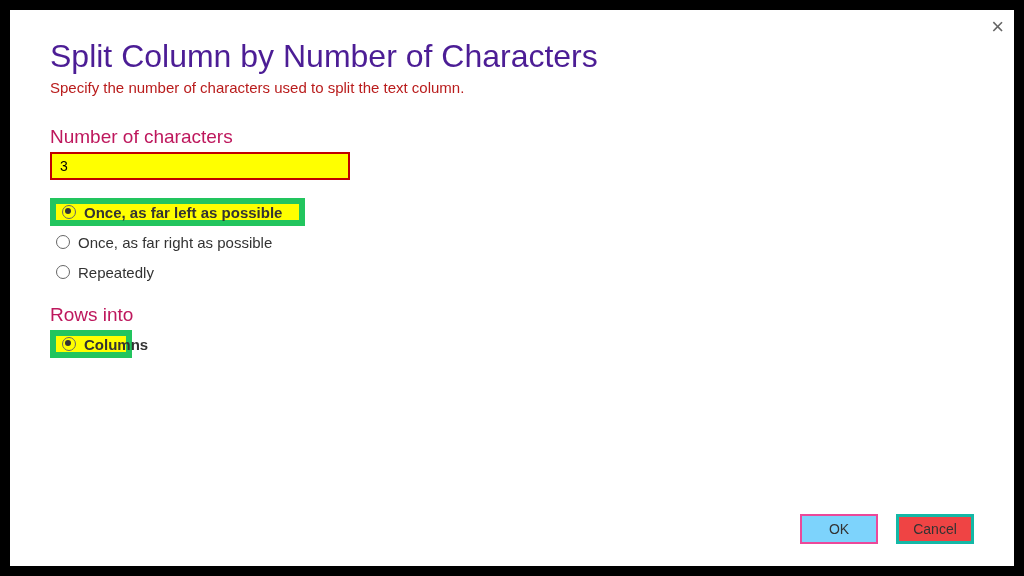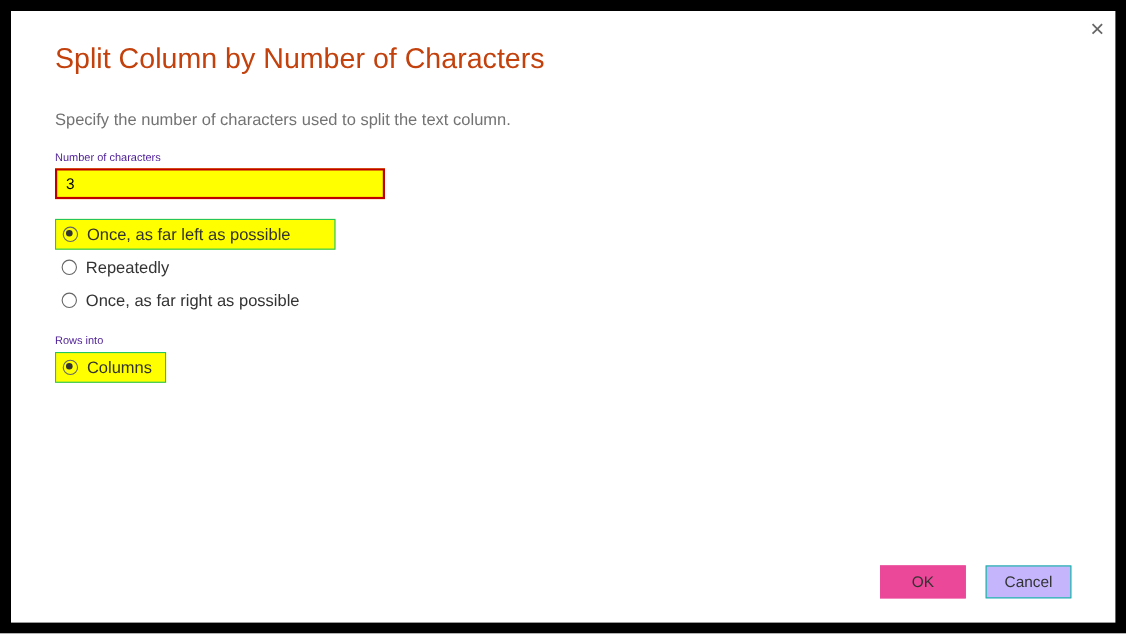--- a/index.html
+++ b/index.html
@@ -10,63 +10,63 @@
   }
   .dialog {
     width: 100%; height: 100%; background: #fff; position: relative;
     padding: 28px 40px 24px 40px;
   }
   .close-x {
     position: absolute; top: 4px; right: 10px; font-size: 22px; color: #666;
     cursor: pointer; font-weight: 300;
   }
   .title {
-    color: #c2410c; font-size: 26px; font-weight: 400; margin-bottom: 32px;
+    color: #4c1d95; font-size: 32px; font-weight: 400; margin-bottom: 4px;
   }
   .subtitle {
-    color: #737373; font-size: 15px; margin-bottom: 20px;
+    color: #b91c1c; font-size: 15px; margin-bottom: 30px;
   }
   .label {
-    color: #4c1d95; font-size: 10px; margin-bottom: 4px;
+    color: #be185d; font-size: 19px; margin-bottom: 4px;
   }
   .num-input {
     width: 300px; height: 28px; padding: 4px 8px; font-size: 14px;
     background: #ffff00; border: 2px solid #c00000; outline: none;
     margin-bottom: 18px;
   }
   .radio-group { margin-bottom: 18px; }
   .radio-row {
     display: flex; align-items: center; gap: 8px; height: 28px;
     padding: 2px 6px; margin-bottom: 2px; font-size: 15px; color: #333;
   }
-  .radio-row.hl { background: #ffff00; border: 1px solid #22c55e; }
+  .radio-row.hl { background: #ffff00; border: 6px solid #22c55e; font-weight: bold; }
   .radio {
     width: 14px; height: 14px; border-radius: 50%; border: 1.5px solid #666;
     position: relative; flex-shrink: 0;
   }
   .radio.sel::after {
     content: ""; position: absolute; top: 2px; left: 2px; width: 6px; height: 6px;
     border-radius: 50%; background: #333;
   }
   .adv {
     display: inline-flex; align-items: center; gap: 4px; padding: 4px 8px;
     border: 2px dotted #333; font-size: 15px; color: #333; margin-bottom: 8px;
     cursor: pointer;
   }
   .footer {
     position: absolute; bottom: 22px; right: 40px; display: flex; gap: 18px;
   }
   .btn {
-    min-width: 78px; height: 30px; font-size: 14px; border: 1px solid #14b8a6;
-    background: #c4b5fd; color: #333; cursor: pointer;
+    min-width: 78px; height: 30px; font-size: 14px; border: 3px solid #14b8a6;
+    background: #ef4444; color: #333; cursor: pointer;
     display: flex; align-items: center; justify-content: center;
   }
-  .btn.ok { background: #ec4899; border: 2px solid #ec4899; }
+  .btn.ok { background: #7dd3fc; border: 2px solid #ec4899; }
   .fit-left { width: 255px; }
-  .fit-cols { width: 101px; }
+  .fit-cols { width: 82px; }
 </style>
 </head>
 <body>
 
 <div class="frame">
   <div class="dialog">
 
     <div class="close-x">×</div>
 
     <h1 class="title">Split Column by Number of Characters</h1>
@@ -75,25 +75,25 @@
     <div class="label">Number of characters</div>
     <input class="num-input" value="3" style="">
 
     <div class="radio-group">
       <div class="radio-row hl fit-left">
         <span class="radio sel"></span>
         <span>Once, as far left as possible</span>
       </div>
       <div class="radio-row">
         <span class="radio"></span>
-        <span>Repeatedly</span>
+        <span>Once, as far right as possible</span>
       </div>
       <div class="radio-row">
         <span class="radio"></span>
-        <span>Once, as far right as possible</span>
+        <span>Repeatedly</span>
       </div>
     </div>
 
 
     <div class="label">Rows into</div>
     <div class="radio-group">
       <div class="radio-row hl fit-cols">
         <span class="radio sel"></span>
         <span>Columns</span>
       </div>

